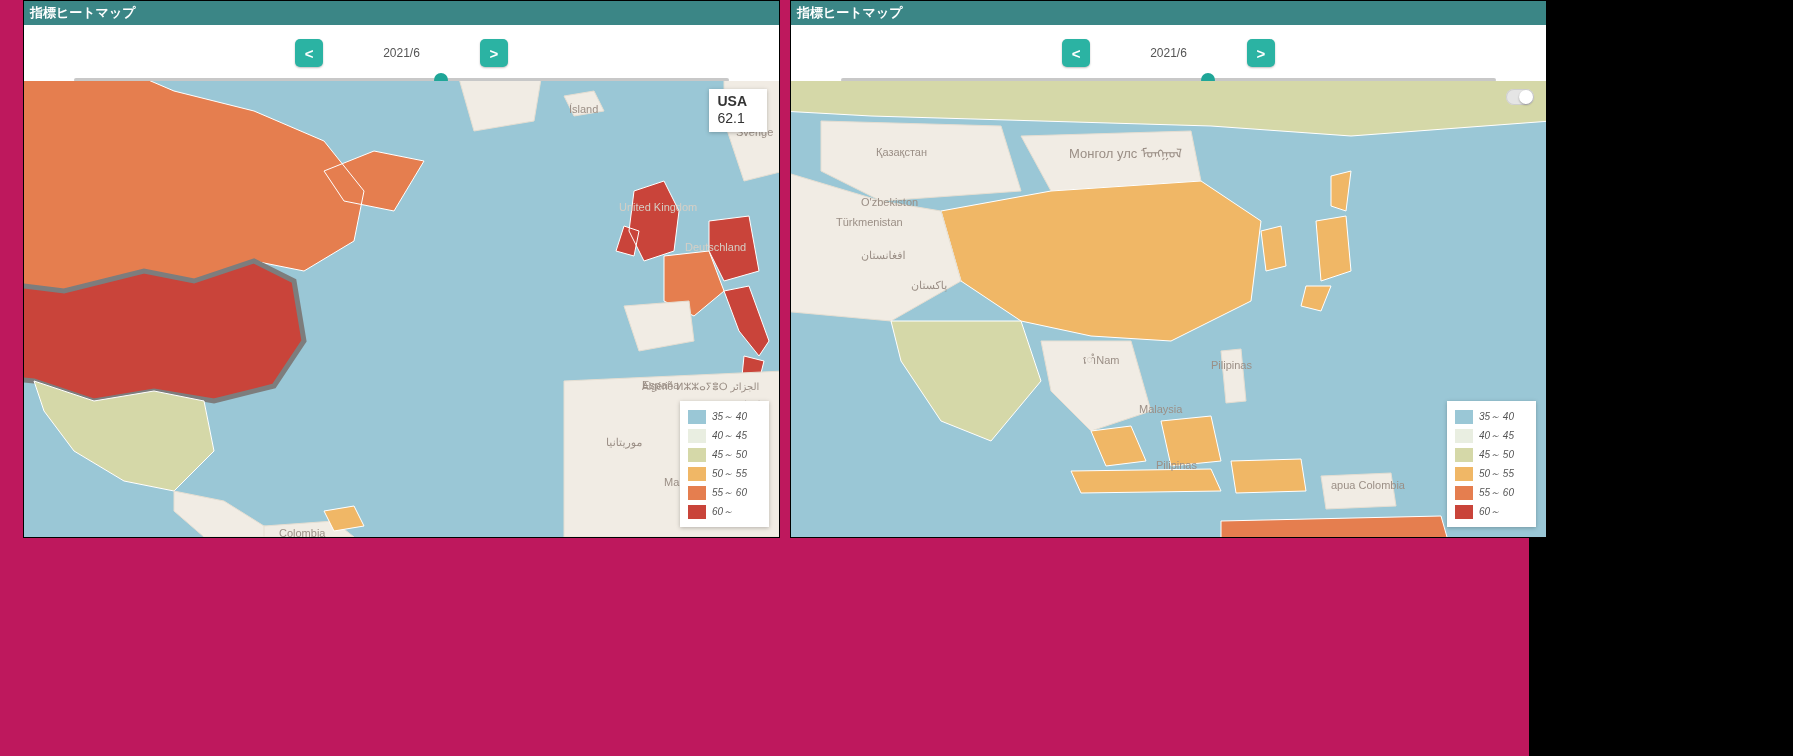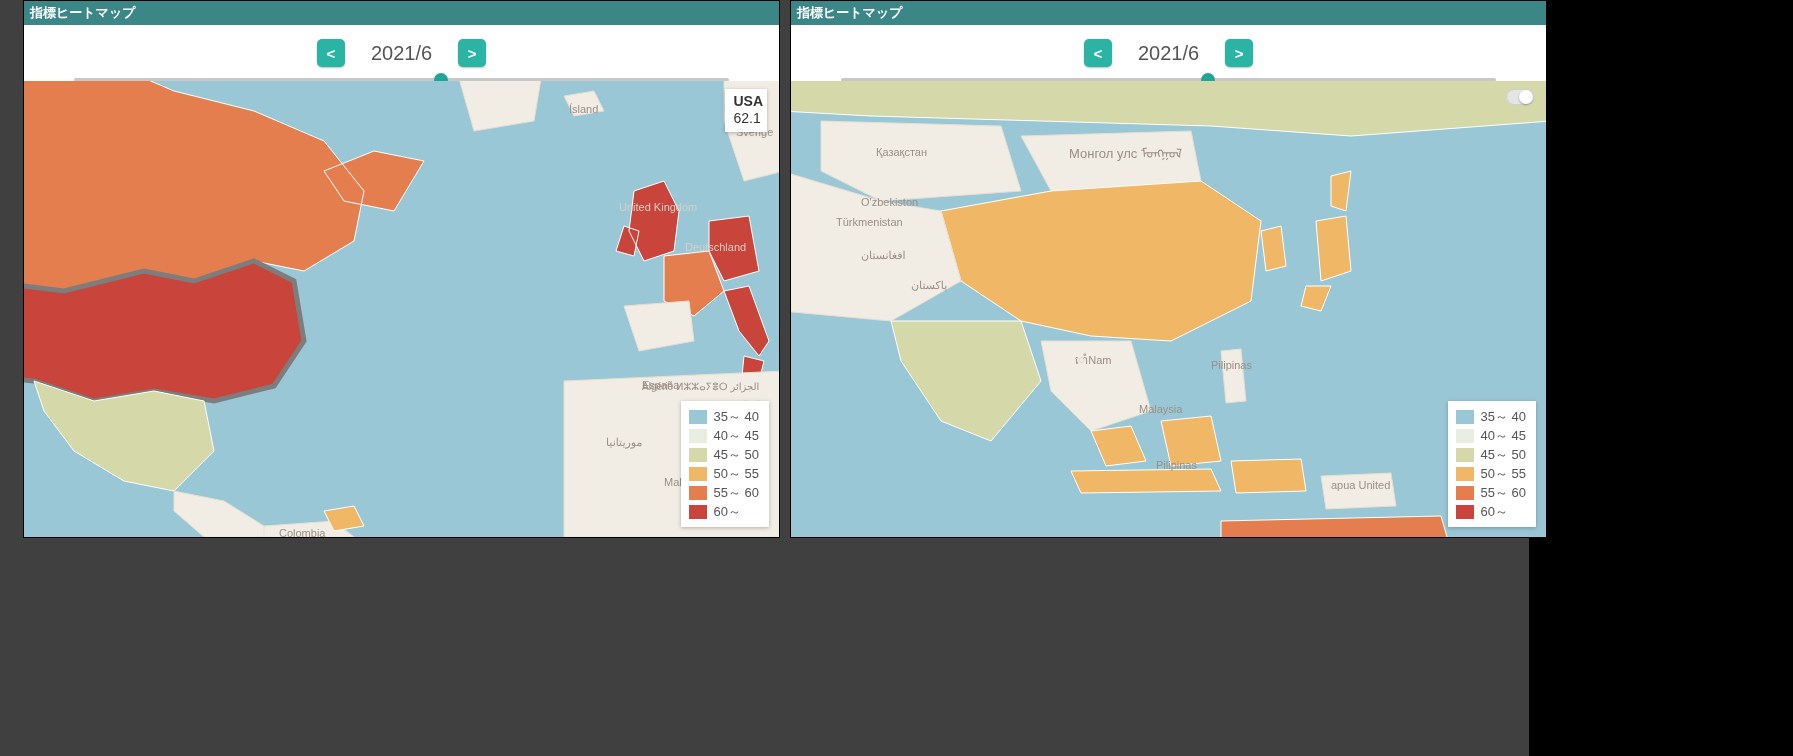--- a/index.html
+++ b/index.html
@@ -1,31 +1,31 @@
 <!DOCTYPE html>
 <html><head>
 <meta charset="utf-8">
 <style>
   html,body{margin:0;padding:0;background:#000;font-family:"Hiragino Sans","Meiryo",Arial,sans-serif;}
-  .stage{position:relative;width:1529px;height:756px;background:#404040;}
+  .stage{position:relative;width:1529px;height:756px;background:#be185d;}
   .panel{position:absolute;top:0;width:755px;height:536px;background:#fff;overflow:hidden;border:1px solid #000;}
   .panel.left{left:23px;}
   .panel.right{left:790px;}
   .hdr{height:24px;background:#3b8686;color:#fff;font-size:13px;font-weight:700;line-height:24px;padding-left:6px;}
   .ctrlbar{height:56px;background:#fff;display:flex;align-items:center;justify-content:center;position:relative;}
   .navbtn{width:28px;height:28px;border-radius:5px;background:#2bb3a3;color:#fff;font-size:15px;font-weight:700;display:flex;align-items:center;justify-content:center;cursor:pointer;box-shadow:0 1px 2px rgba(0,0,0,0.25);user-select:none;}
-  .datelabel{margin:0 26px;font-size:20px;color:#555;text-align:right;}
+  .datelabel{margin:0 60px;font-size:12px;color:#555;text-align:right;}
   .slider{position:absolute;left:50px;right:50px;bottom:-1px;height:4px;background:#c8c8c8;border-radius:2px;}
   .slider .knob{position:absolute;top:-5px;left:55%;width:14px;height:14px;border-radius:50%;background:#1fa698;}
   .map{position:relative;width:100%;height:456px;background:#9ac7d6;overflow:hidden;}
   .map svg{position:absolute;left:0;top:0;}
   .maplabel{position:absolute;font-size:11px;color:#9b8f86;white-space:nowrap;pointer-events:none;}
-  .tooltip{position:absolute;top:8px;right:12px;background:#fff;padding:4px 4px 5px 8px;font-size:14px;color:#333;box-shadow:0 1px 4px rgba(0,0,0,0.25);line-height:1.2;margin-left:31px;}
+  .tooltip{position:absolute;top:8px;right:12px;background:#fff;padding:4px 20px 5px 8px;font-size:14px;color:#333;box-shadow:0 1px 4px rgba(0,0,0,0.25);line-height:1.2;margin-left:31px;}
   .tooltip .tt-name{font-weight:700;}
-  .legend{position:absolute;right:10px;bottom:10px;background:#fff;padding:6px 10px 6px 8px;box-shadow:0 1px 4px rgba(0,0,0,0.25);font-size:13px;color:#555;}
+  .legend{position:absolute;right:10px;bottom:10px;background:#fff;padding:6px 22px 6px 8px;box-shadow:0 1px 4px rgba(0,0,0,0.25);font-size:10px;color:#555;font-style:italic;}
   .legend .row{display:flex;align-items:center;height:19px;}
   .legend .sw{width:18px;height:14px;margin-right:6px;}
   .toggle{position:absolute;top:8px;right:12px;width:28px;height:16px;border-radius:8px;background:#e5e5e5;box-shadow:inset 0 0 0 1px #cfcfcf;}
   .toggle .kn{position:absolute;top:1px;right:1px;width:14px;height:14px;border-radius:50%;background:#fff;box-shadow:0 1px 2px rgba(0,0,0,0.3);}
 </style>
 </head>
 <body>
 
 <div class="stage">
 
@@ -160,25 +160,25 @@
 
         <path fill="#e57e4f" stroke="#fff" stroke-width="1" d="M430,440 L650,435 L660,470 L430,470 Z"></path>
       </svg>
 
       <div class="maplabel" style="left:85px;top:65px;">Қазақстан</div>
       <div class="maplabel" style="left:278px;top:58px;font-size:13px;">Монгол улс ᠮᠣᠩᠭᠣᠯ</div>
       <div class="maplabel" style="left:70px;top:115px;">O'zbekiston</div>
       <div class="maplabel" style="left:45px;top:135px;">Türkmenistan</div>
       <div class="maplabel" style="left:70px;top:168px;text-align:right;">افغانستان</div>
       <div class="maplabel" style="left:95px;top:198px;margin-left:25px;">پاکستان</div>
-      <div class="maplabel" style="left:284px;top:272px;">ោំNam</div>
+      <div class="maplabel" style="left:292px;top:272px;">ោំNam</div>
       <div class="maplabel" style="left:420px;top:278px;">Pilipinas</div>
       <div class="maplabel" style="left:348px;top:322px;">Malaysia</div>
       <div class="maplabel" style="left:365px;top:378px;">Pilipinas</div>
-      <div class="maplabel" style="left:540px;top:398px;">apua United</div>
+      <div class="maplabel" style="left:540px;top:398px;">apua Colombia</div>
 
       <div class="toggle">
           <div class="kn"></div>
         </div>
 
       <div class="legend">
         <div class="row">
             <span class="sw" style="background:#9ac7d6"></span>
             <span>35～ 40</span>
           </div>

